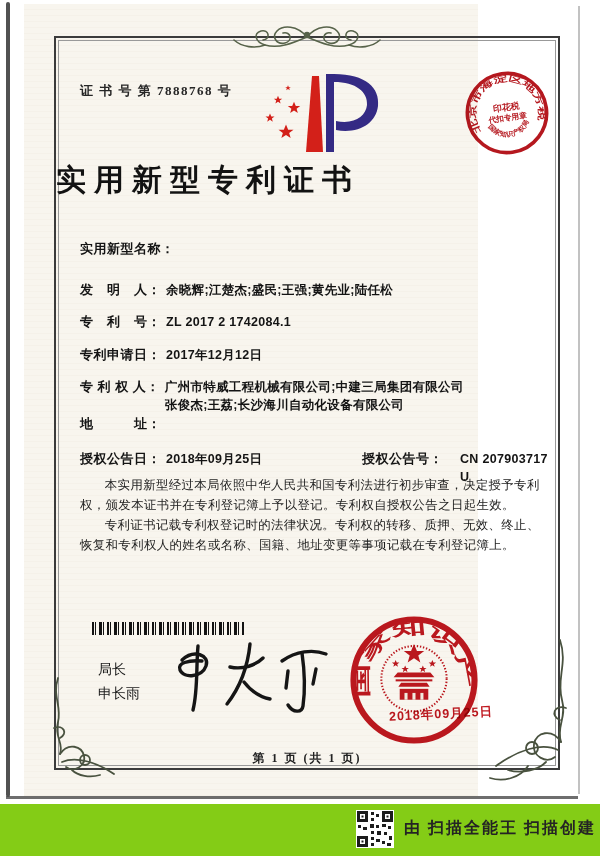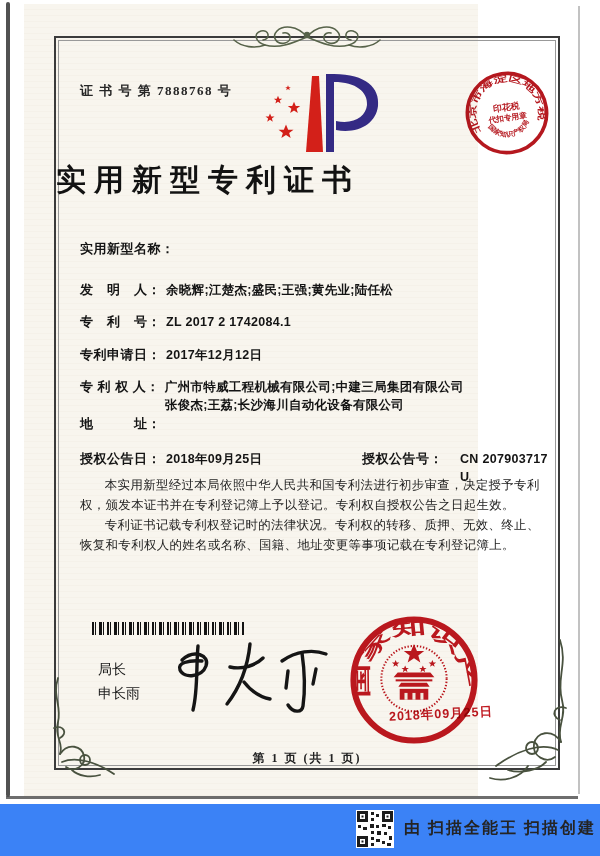--- a/index.html
+++ b/index.html
@@ -75,21 +75,21 @@
     color:#c01920;font-size:12.5px;font-weight:700;letter-spacing:1px;
     transform:rotate(-3deg);mix-blend-mode:multiply;white-space:nowrap;
   }
   .tax-stamp{position:absolute;left:407px;top:31px;transform:rotate(-8deg);mix-blend-mode:multiply;}
   .page-num{
     position:absolute;left:0;top:712px;width:100%;text-align:center;
     font-family:"Liberation Serif",serif;font-size:12px;font-weight:600;color:#222;
     letter-spacing:2px;
   }
   
-  .scan-footer{position:absolute;left:0;top:804px;width:600px;height:52px;background:#3b82f6;}
+  .scan-footer{position:absolute;left:0;top:804px;width:600px;height:52px;background:#84cc16;}
   .qr{position:absolute;left:356px;top:6px;}
   .scan-text{
     position:absolute;left:404px;top:14px;
     font-family:"Liberation Serif",serif;font-size:16px;font-weight:600;
     color:#242424;letter-spacing:2px;white-space:nowrap;
   }
   svg text{font-family:"Liberation Sans",sans-serif;}
 </style>
 </head>
 <body>

